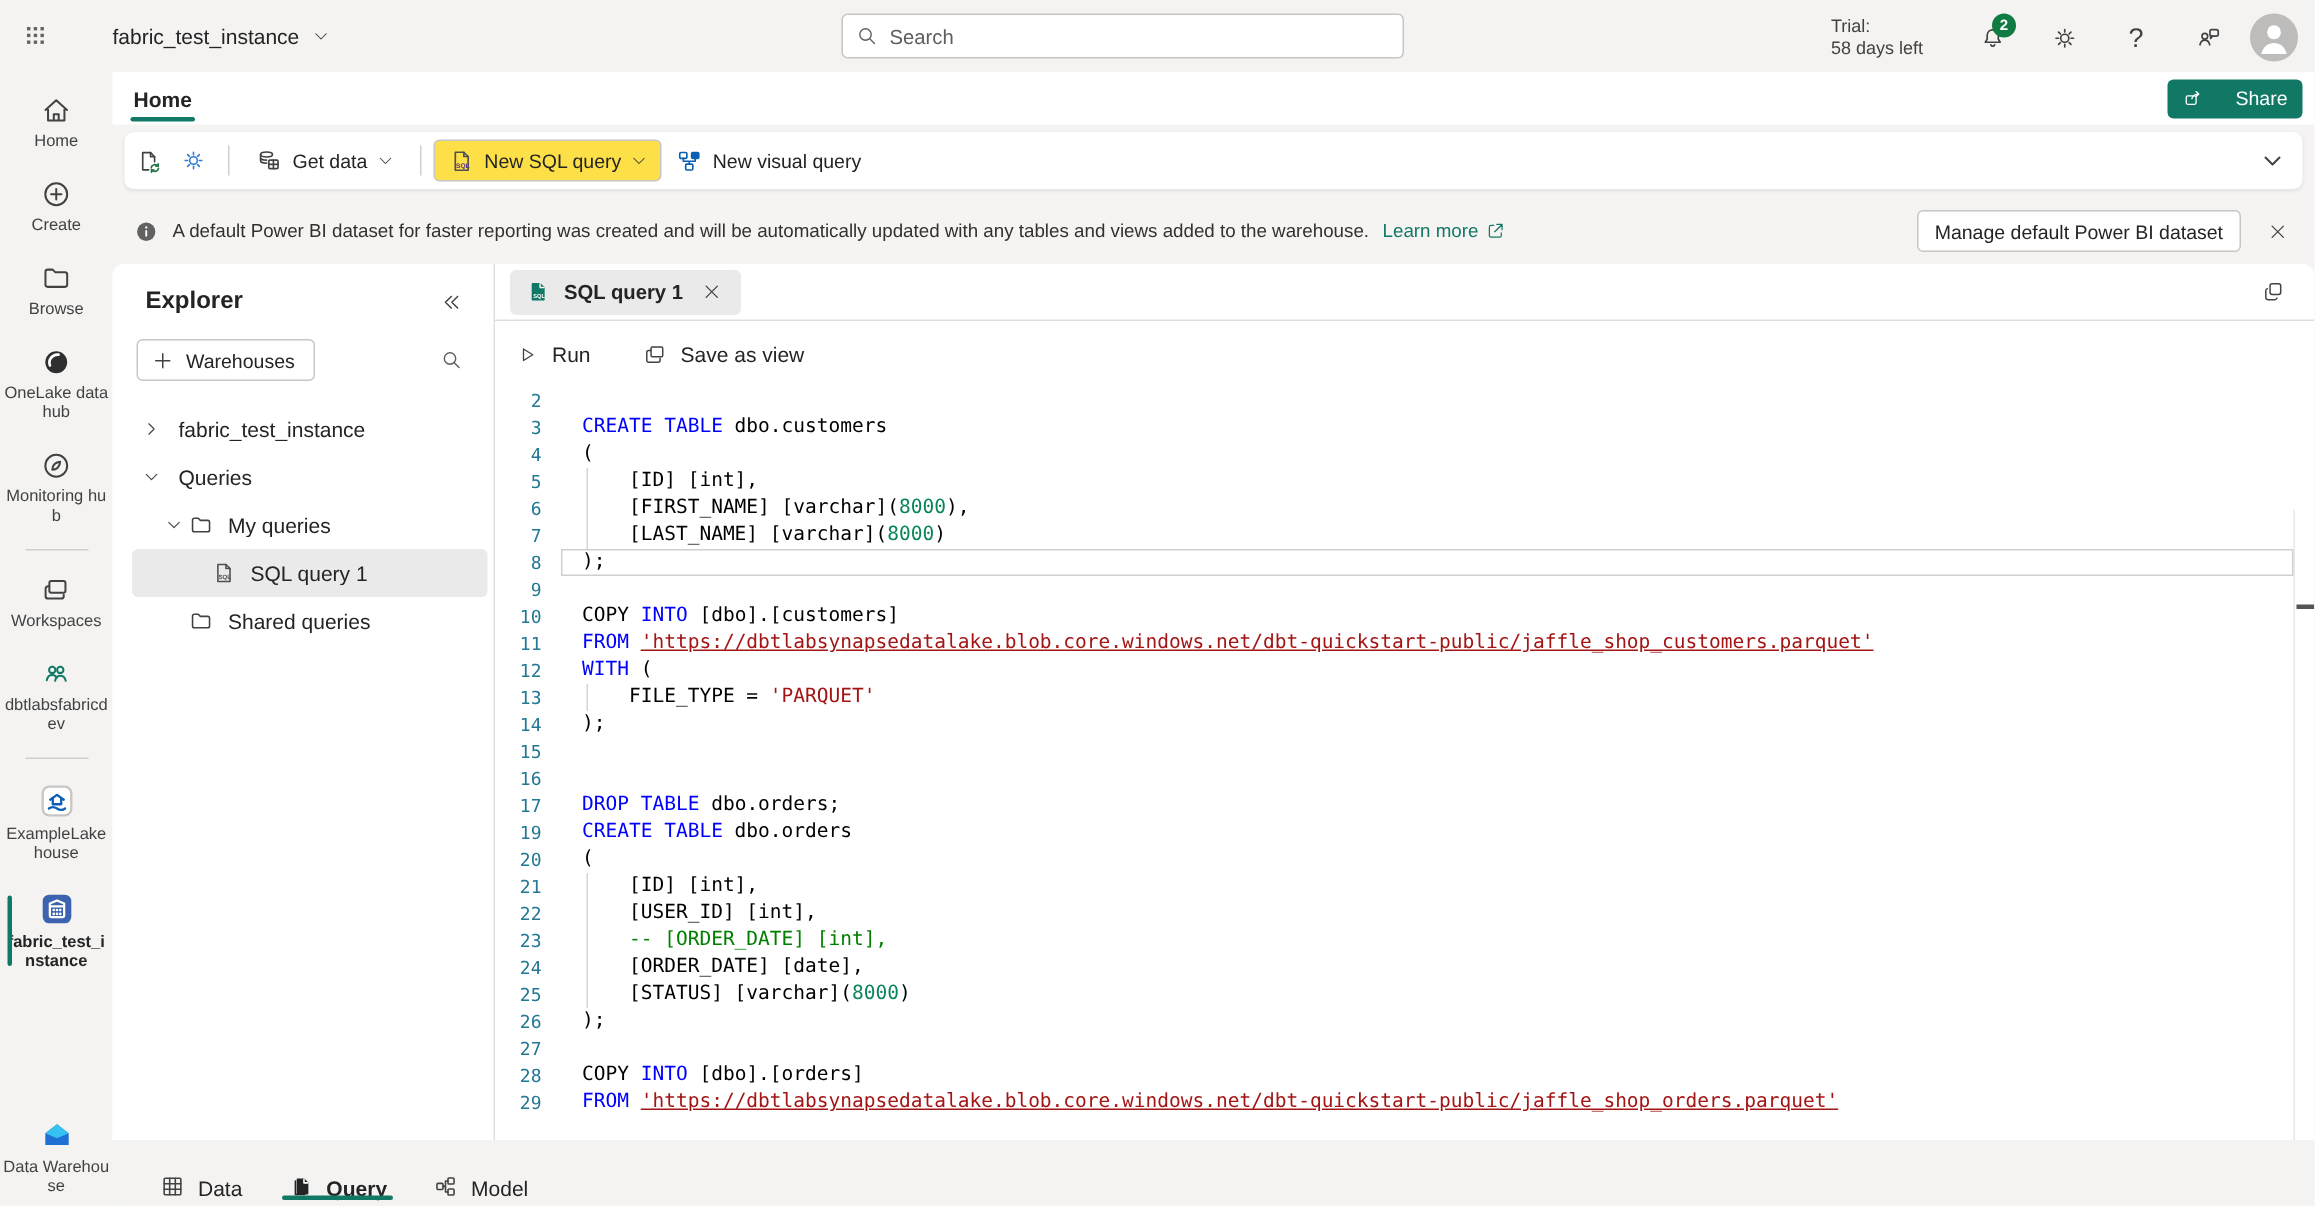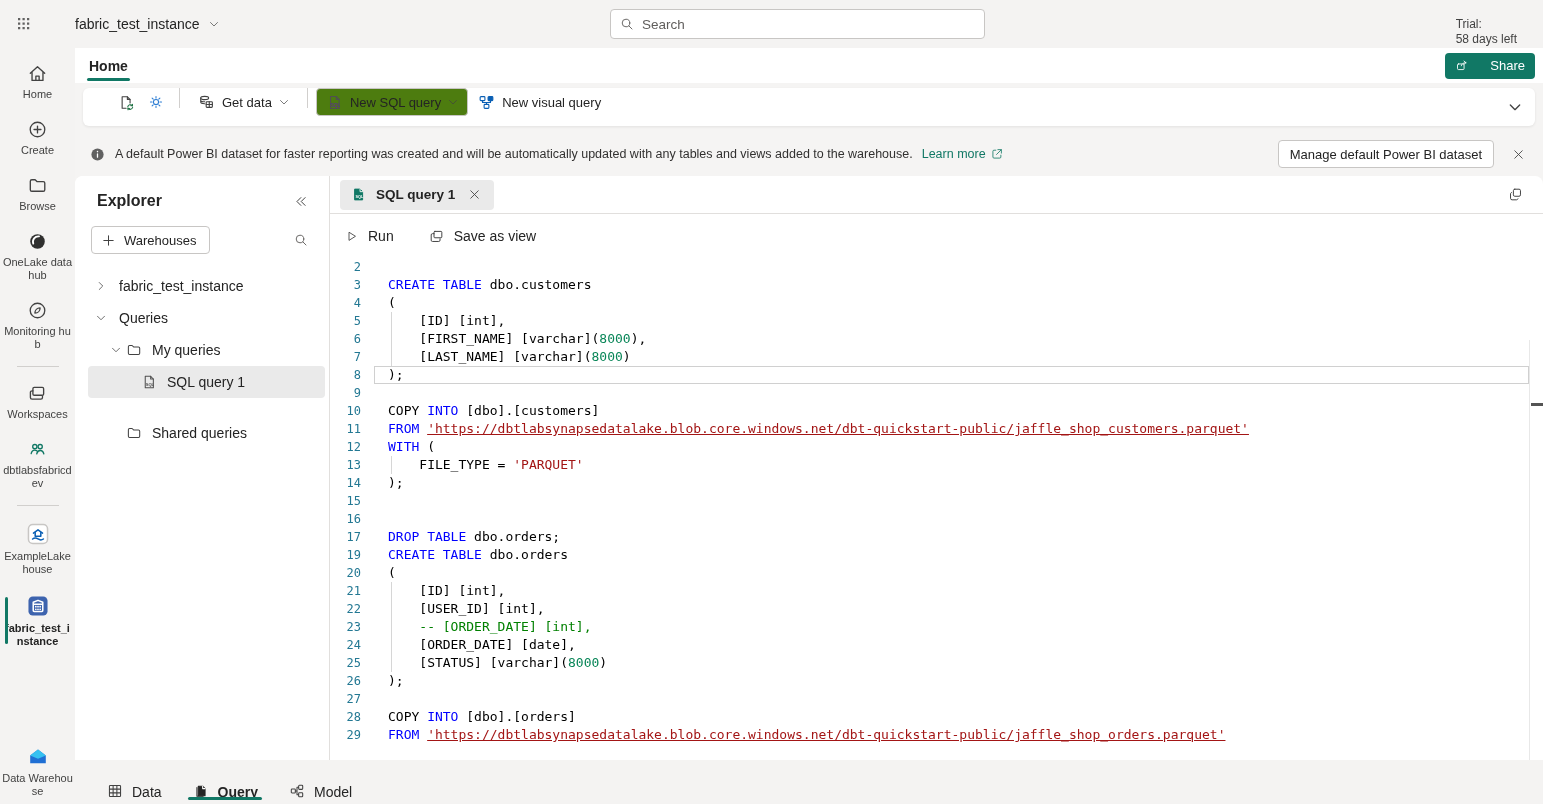--- a/index.html
+++ b/index.html
@@ -6,24 +6,24 @@
   html,body { width:1543px; height:804px; overflow:hidden; }
   body { font-family:"Liberation Sans", sans-serif; background:#f5f4f3; color:#242424; font-size:14px; }
   .app { width:1543px; height:804px; display:flex; flex-direction:column; }
   svg { display:block; }
 
   
   .topbar { height:48px; background:#f4f3f2; display:flex; align-items:center; flex:none; position:relative; }
   .waffle { width:48px; height:48px; display:flex; align-items:center; justify-content:center; cursor:pointer; }
   .ws-switcher { display:flex; align-items:center; gap:8px; margin-left:27px; cursor:pointer; }
   .ws-switcher .ws-name { font-size:14px; color:#242424; }
-  .searchbox { position:absolute; left:610px; top:9px; width:375px; height:30px; background:#fff; border:1px solid #c8c6c4; border-radius:4px; display:flex; align-items:center; padding:0 8px; gap:7px; }
+  .searchbox { position:absolute; left:561px; top:9px; width:375px; height:30px; background:#fff; border:1px solid #c8c6c4; border-radius:4px; display:flex; align-items:center; padding:0 8px; gap:7px; }
   .searchbox input { border:none; outline:none; flex:1; font-size:13.5px; font-family:"Liberation Sans",sans-serif; color:#242424; background:transparent; }
   .searchbox input::placeholder { color:#605e5c; }
-  .top-right { position:absolute; right:0; top:17px; height:48px; display:flex; align-items:center;flex-direction:column; }
+  .top-right { position:absolute; right:0; top:1px; height:48px; display:flex; align-items:center; }
   .trial { font-size:12px; color:#424242; line-height:15px; margin-right:26px; }
   .top-icon { width:40px; height:40px; display:flex; align-items:center; justify-content:center; cursor:pointer; position:relative; margin-right:8px; }
   .badge { position:absolute; top:4px; right:4px; min-width:16px; height:16px; border-radius:8px; background:var(--badge-green); color:#fff; font-size:10px; font-weight:bold; display:flex; align-items:center; justify-content:center; padding:0 4px; }
   .help-q { font-size:18px; color:#424242; }
   .avatar { width:32px; height:32px; border-radius:50%; background:#bdbcbb; overflow:hidden; margin-right:11px; cursor:pointer; }
 
   
   .bodyrow { flex:1; display:flex; min-height:0; }
 
   
@@ -40,24 +40,24 @@
 
   
   .homerow { height:35px; background:#fff; display:flex; align-items:center; flex:none; position:relative; padding-left:8px; }
   .page-tab { position:relative; height:35px; display:flex; align-items:center; padding:0 6px; margin-left:0; cursor:pointer; }
   .page-tab .lbl { font-size:14px; font-weight:bold; color:#242424; }
   .page-tab::after { content:""; position:absolute; left:4px; right:4px; bottom:2px; height:3px; border-radius:2px; background:var(--accent); }
   .share-btn { margin-left:auto; margin-right:8px; height:26px; background:var(--accent); color:#fff; border:none; border-radius:4px; display:flex; align-items:center; gap:20px; padding:0 10px; font-size:13px; font-family:"Liberation Sans",sans-serif; cursor:pointer; }
 
   
   .ribbonband { height:49px; background:#f5f4f3; flex:none; padding:5px 8px 0 8px; }
-  .ribbon { height:38px; background:#fff; border-radius:6px; box-shadow:0 1px 3px rgba(0,0,0,.08); display:flex; padding:0 28px; position:relative; }
+  .ribbon { height:38px; background:#fff; border-radius:6px; box-shadow:0 1px 3px rgba(0,0,0,.08); display:flex; align-items:center; padding:0 1px; position:relative; }
   .rb-iconbtn { width:30px; height:28px; display:flex; align-items:center; justify-content:center; border-radius:4px; cursor:pointer; }
   .rb-btn { height:28px; display:flex; align-items:center; gap:6px; padding:0 8px; border-radius:4px; font-size:13px; color:#242424; cursor:pointer; border:1px solid transparent; }
-  .rb-btn.pressed { background:#4d7c0f; border-color:#c8c6c4; }
+  .rb-btn.pressed { background:#fde047; border-color:#c8c6c4; }
   .rb-sep { width:1px; height:20px; background:#d1cfcd; margin:0 8px; }
   .ribbon-expander { position:absolute; right:12px; top:0; height:38px; display:flex; align-items:center; cursor:pointer; }
 
   
   .banner { height:44px; flex:none; display:flex; align-items:center; background:#f5f4f3; padding:0 10px 0 14px; gap:9px; }
   .banner .msg { font-size:12.5px; color:#323130; }
   .banner .learn { font-size:12.5px; color:var(--accent); display:inline-flex; align-items:center; gap:4px; cursor:pointer; white-space:nowrap; }
   .banner .spacer { flex:1; }
   .manage-btn { height:28px; border:1px solid #c8c6c4; background:#fff; border-radius:4px; font-size:13px; color:#242424; padding:0 11px; font-family:"Liberation Sans",sans-serif; cursor:pointer; white-space:nowrap; }
   .banner-close { width:30px; height:30px; display:flex; align-items:center; justify-content:center; cursor:pointer; }
@@ -498,21 +498,21 @@
                 <span class="tree-chev"></span>
                 <span class="tree-icon">
                   <svg width="18" height="18" viewBox="0 0 24 24" fill="none" stroke="#424242" stroke-width="1.4" stroke-linecap="round" stroke-linejoin="round">
                     <path d="M7 4.4h7.2l3.6 3.6v11.6H7z" stroke="#505050"></path>
                     <path d="M14.2 4.4V8h3.6" stroke="#505050"></path>
                     <text x="7.6" y="17.4" font-size="5.4" font-weight="bold" fill="#505050" stroke="none" font-family="Liberation Sans, sans-serif">SQL</text>
                   </svg>
                 </span>
                 <span class="tree-label">SQL query 1</span>
               </div>
-              <div class="tree-row" style="padding-left: 20px; margin-top: 19px;">
+              <div class="tree-row" style="padding-left: 20px;">
                 <span class="tree-chev"></span>
                 <span class="tree-icon">
                   <svg width="18" height="18" viewBox="0 0 24 24" fill="none" stroke="#424242" stroke-width="1.4" stroke-linecap="round" stroke-linejoin="round">
                     <path d="M4.5 7.6c0-.9.7-1.6 1.6-1.6h3.4l1.9 1.9h6.6c.9 0 1.6.7 1.6 1.6v6.9c0 .9-.7 1.6-1.6 1.6H6.1c-.9 0-1.6-.7-1.6-1.6z"></path>
                   </svg>
                 </span>
                 <span class="tree-label">Shared queries</span>
               </div>
             </div>
         </div>

